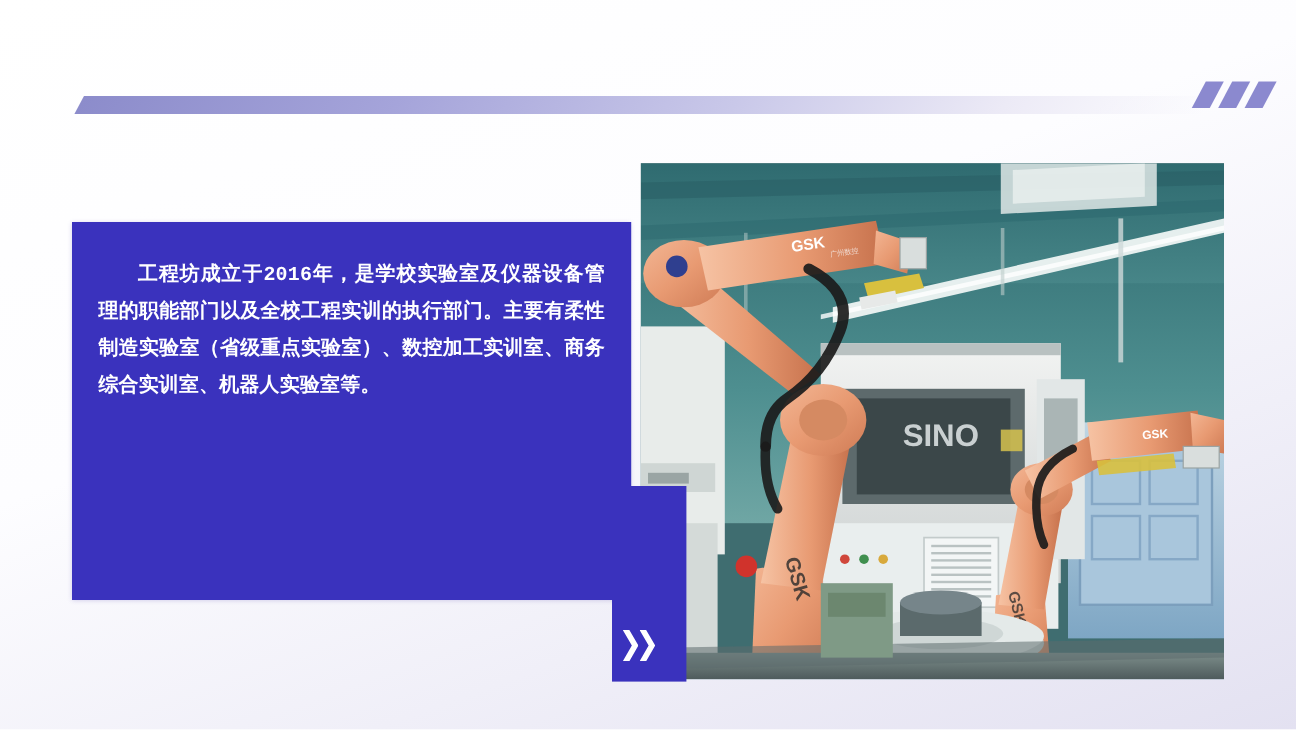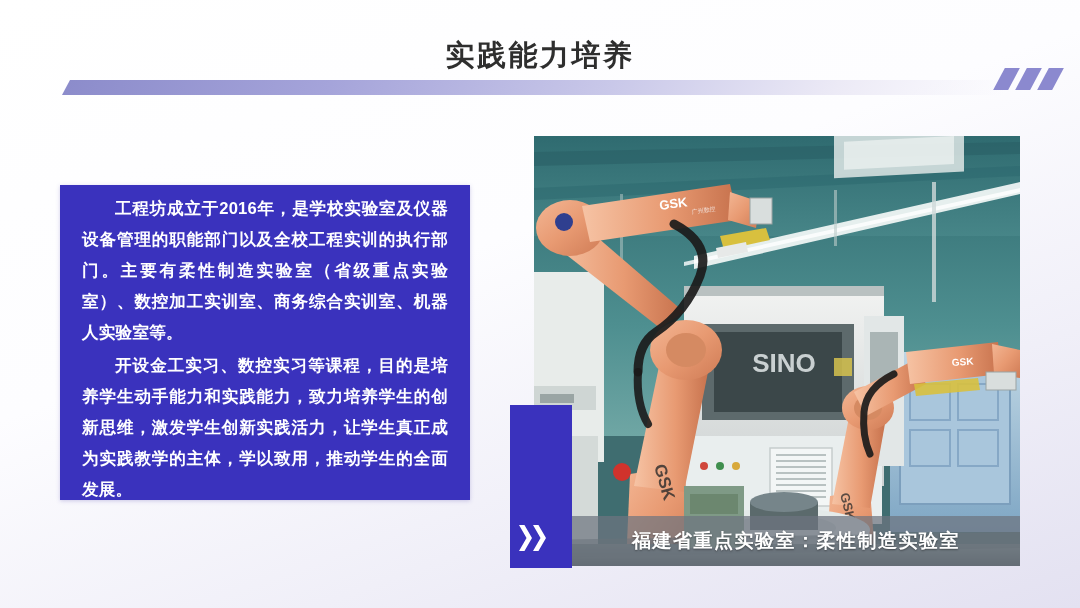--- a/index.html
+++ b/index.html
@@ -182,25 +182,26 @@
     font-size: 28px;
     font-weight: 700;
     color: #2d2d2d;
     letter-spacing: 2px;
   }
 
   #text-card {
     position: absolute;
     left: 60px;
     top: 185px;
-    width: 410px;
+    width: 466px;
     height: 315px;
     background: #3a32bd;
-    padding: 8px 22px 16px 22px;
+    padding: 28px 22px 16px 22px;
     box-shadow: 0 1px 4px rgba(70,60,170,0.25);
+    font-family: Liberation Mono, monospace;
   }
   #text-card p {
     color: #ffffff;
     font-size: 16.6px;
     font-weight: 700;
     line-height: 31px;
     text-indent: 33px;
     letter-spacing: .2px;
     text-align: justify;
   }
@@ -263,35 +264,33 @@
   }
 </style>
 </head>
 <body>
 
 <div id="slide">
 
   <div id="header">
 
 
-    <div id="slide-title">实践能力培养</div>
 
     <div id="header-band"></div>
 
     <div id="header-slashes">
       <span></span>
       <span></span>
       <span></span>
     </div>
   </div>
 
 
   <div id="text-card">
     <p>工程坊成立于2016年，是学校实验室及仪器设备管理的职能部门以及全校工程实训的执行部门。主要有柔性制造实验室（省级重点实验室）、数控加工实训室、商务综合实训室、机器人实验室等。</p>
-    <p>开设金工实习、数控实习等课程，目的是培养学生动手能力和实践能力，致力培养学生的创新思维，激发学生创新实践活力，让学生真正成为实践教学的主体，学以致用，推动学生的全面发展。</p>
   </div>
 
   <div id="photo">
     <svg viewBox="0 0 486 430" preserveAspectRatio="none">
       <defs>
         <linearGradient id="wallG" x1="0" y1="0" x2="0" y2="1">
           <stop offset="0%" stop-color="#3f7d80"></stop>
           <stop offset="45%" stop-color="#4e8f90"></stop>
           <stop offset="100%" stop-color="#6fa6a4"></stop>
         </linearGradient>
@@ -436,17 +435,14 @@
     </svg>
   </div>
 
   <div id="photo-accent">
     <div class="chev">
       <i></i>
         <i></i>
     </div>
   </div>
 
-  <div id="caption-bar">
-    <span>福建省重点实验室：柔性制造实验室</span>
-  </div>
 
 </div>
 
 </body></html>

